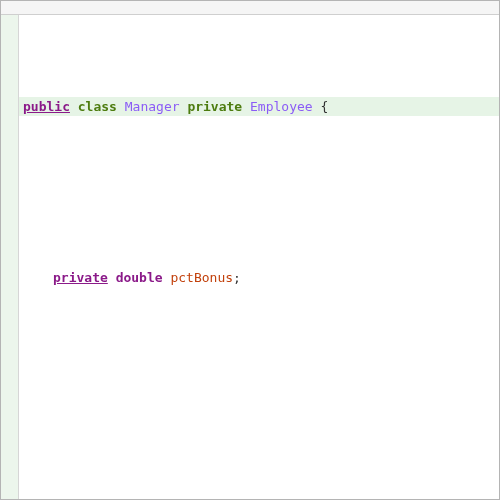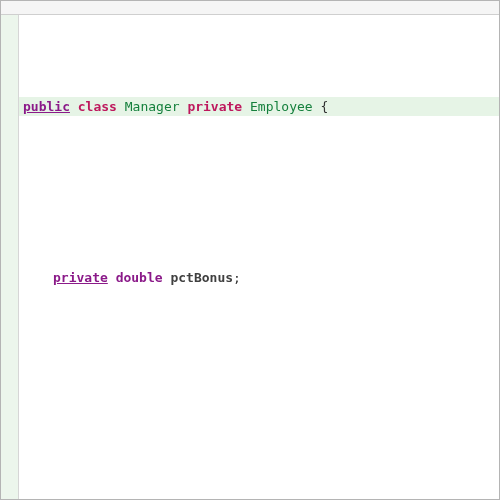--- a/index.html
+++ b/index.html
@@ -30,25 +30,25 @@
     border-right: 1px solid #d6d6d6;
   }
   .code {
     position: absolute; left: 18px; right: 0; top: 6px;
     line-height: 19px;
     white-space: pre;
   }
   .line { height: 19px; position: relative; padding-left: 4px; }
   .hl-line { background: #e6f4e6; }
   .ind1 { padding-left: 34px; }
-  .kw   { color: #be185d; font-weight: 600; margin-top: 43px; }  
+  .kw   { color: #4d7c0f; font-weight: 600; margin-top: 43px; }  
   .mod  { color: #8b1a89; font-weight: 600; text-decoration: underline; }
   .type { color: #8b1a89; font-weight: 600; margin-top: 36px; }
-  .cls  { color: #15803d; }
-  .id   { color: #404040; font-weight: bold; }
+  .cls  { color: #8b5cf6; }
+  .id   { color: #c2410c; }
   .punc { color: #323232; }
 </style>
 </head>
 <body>
 
 <div class="frame">
   <div class="status-sep"></div>
   <div class="editor">
     <div class="gutter"></div>
     <div class="code">

